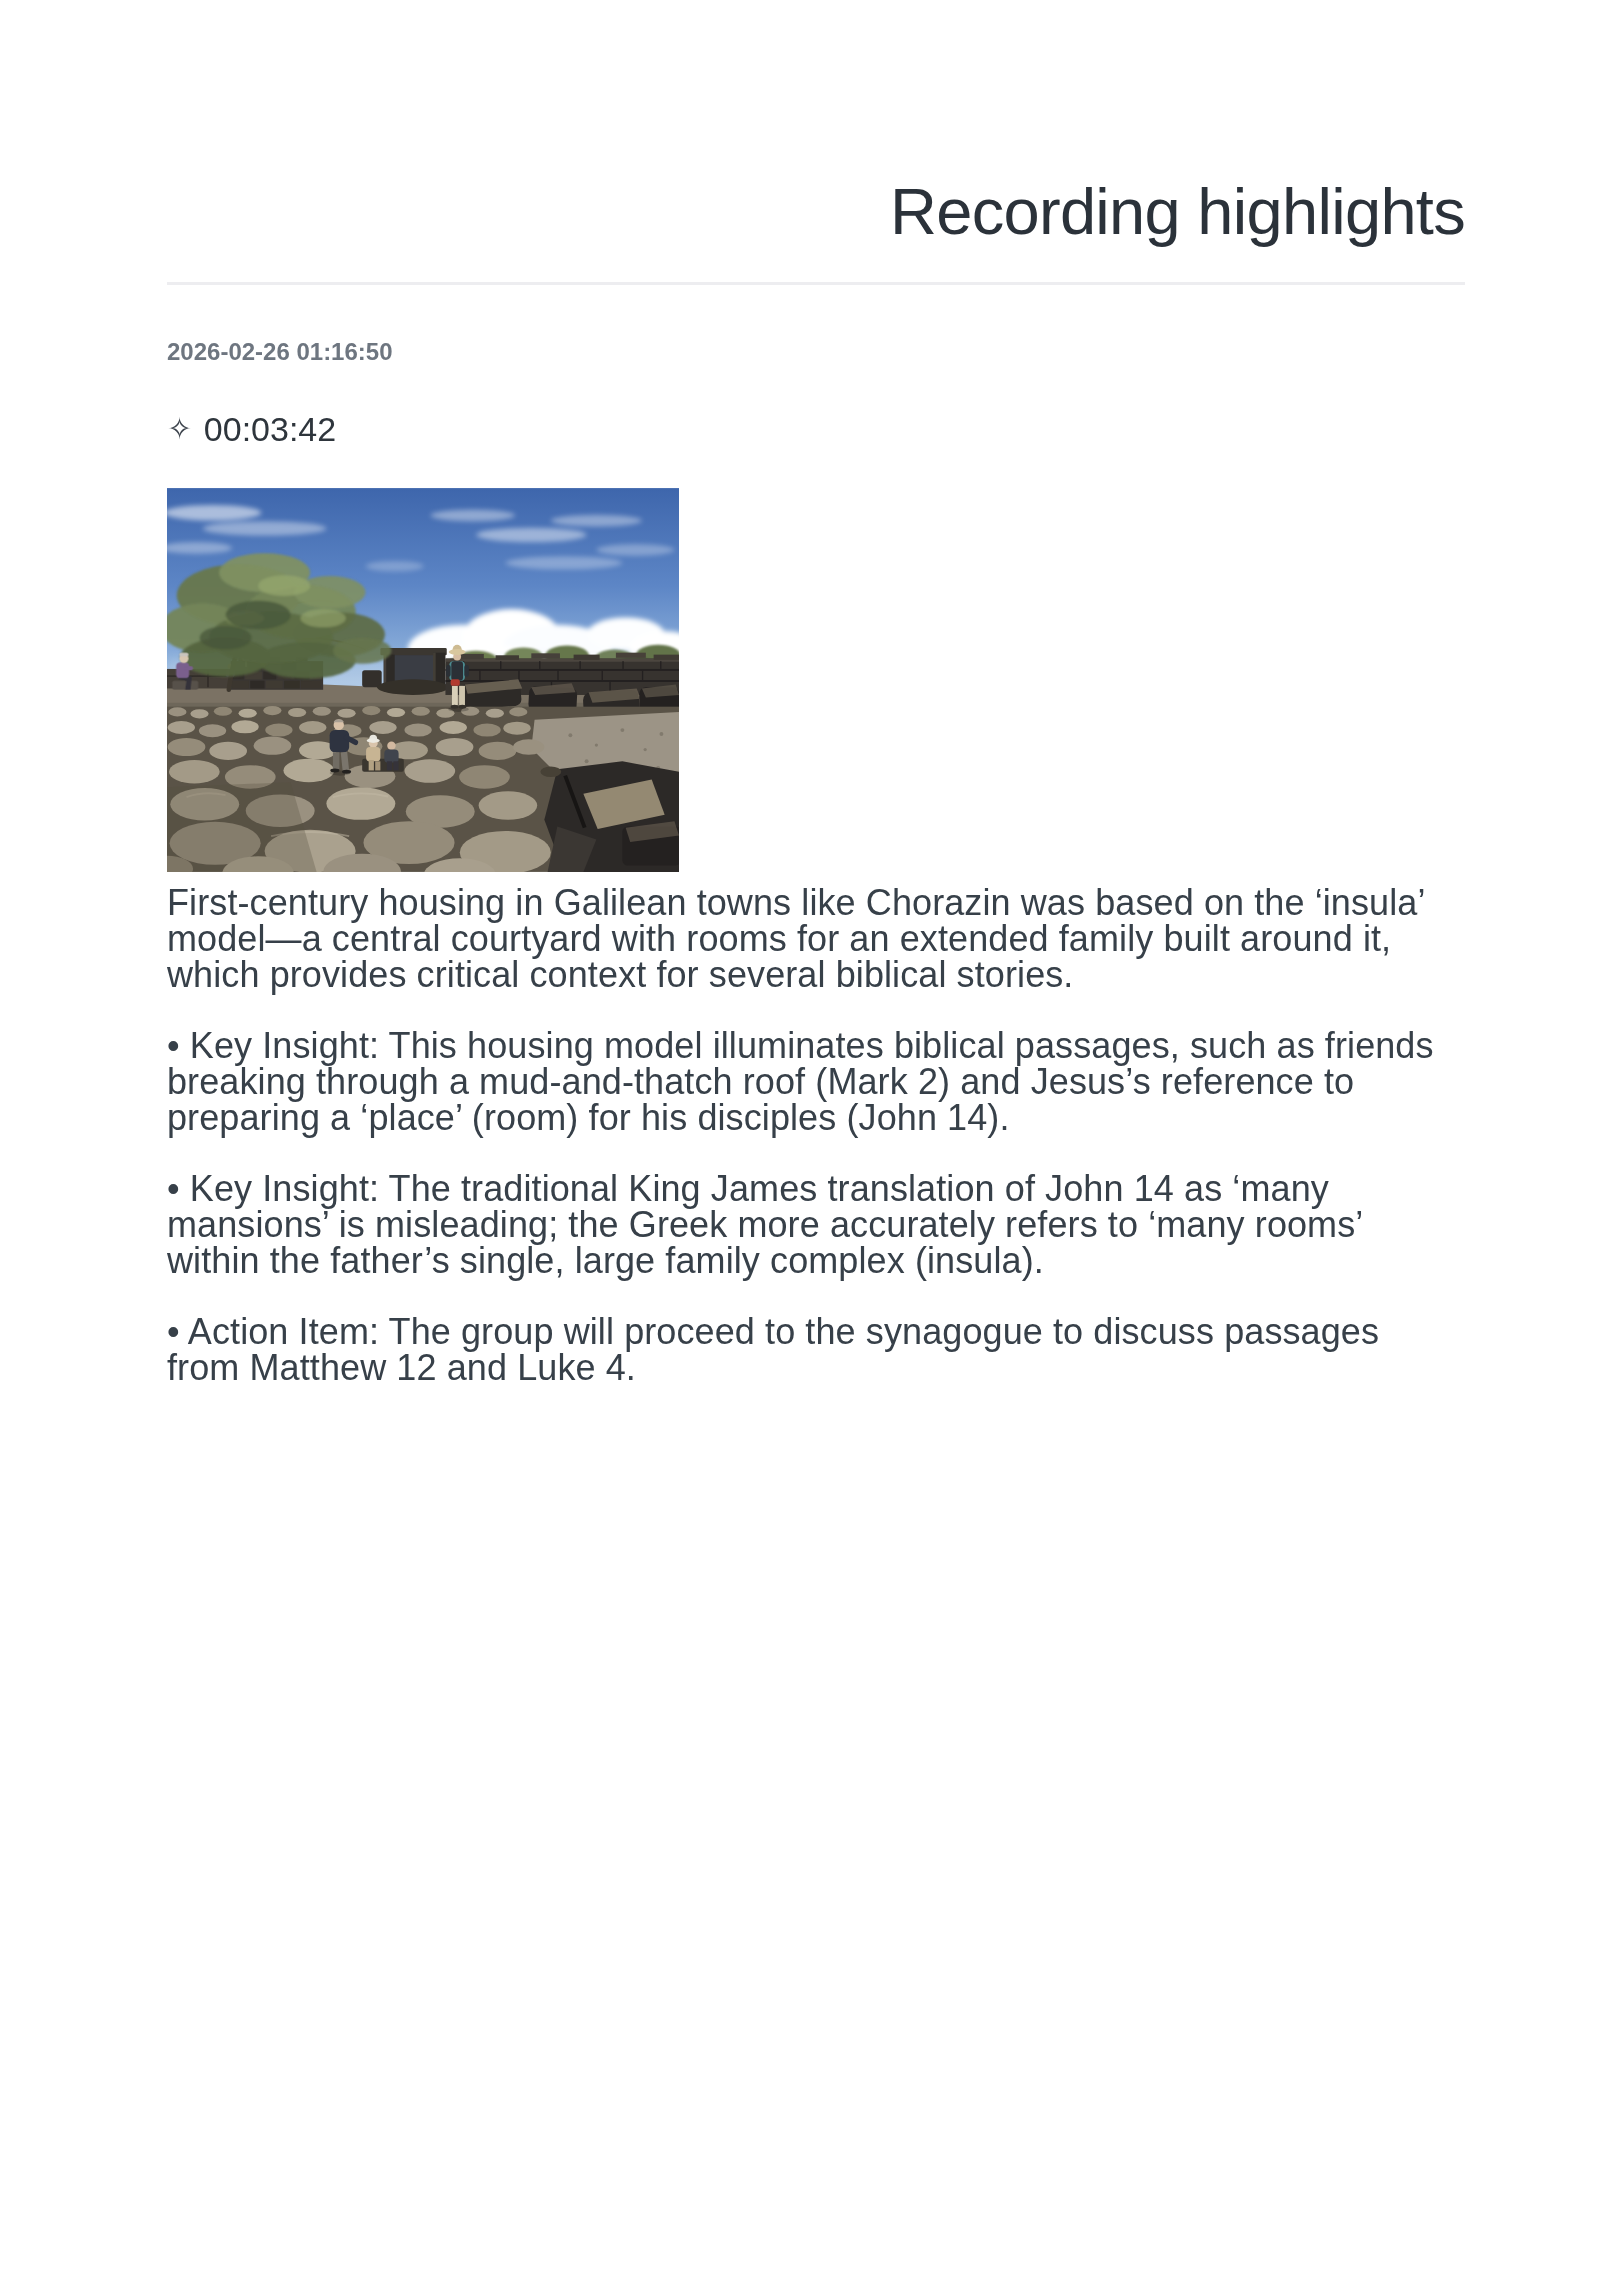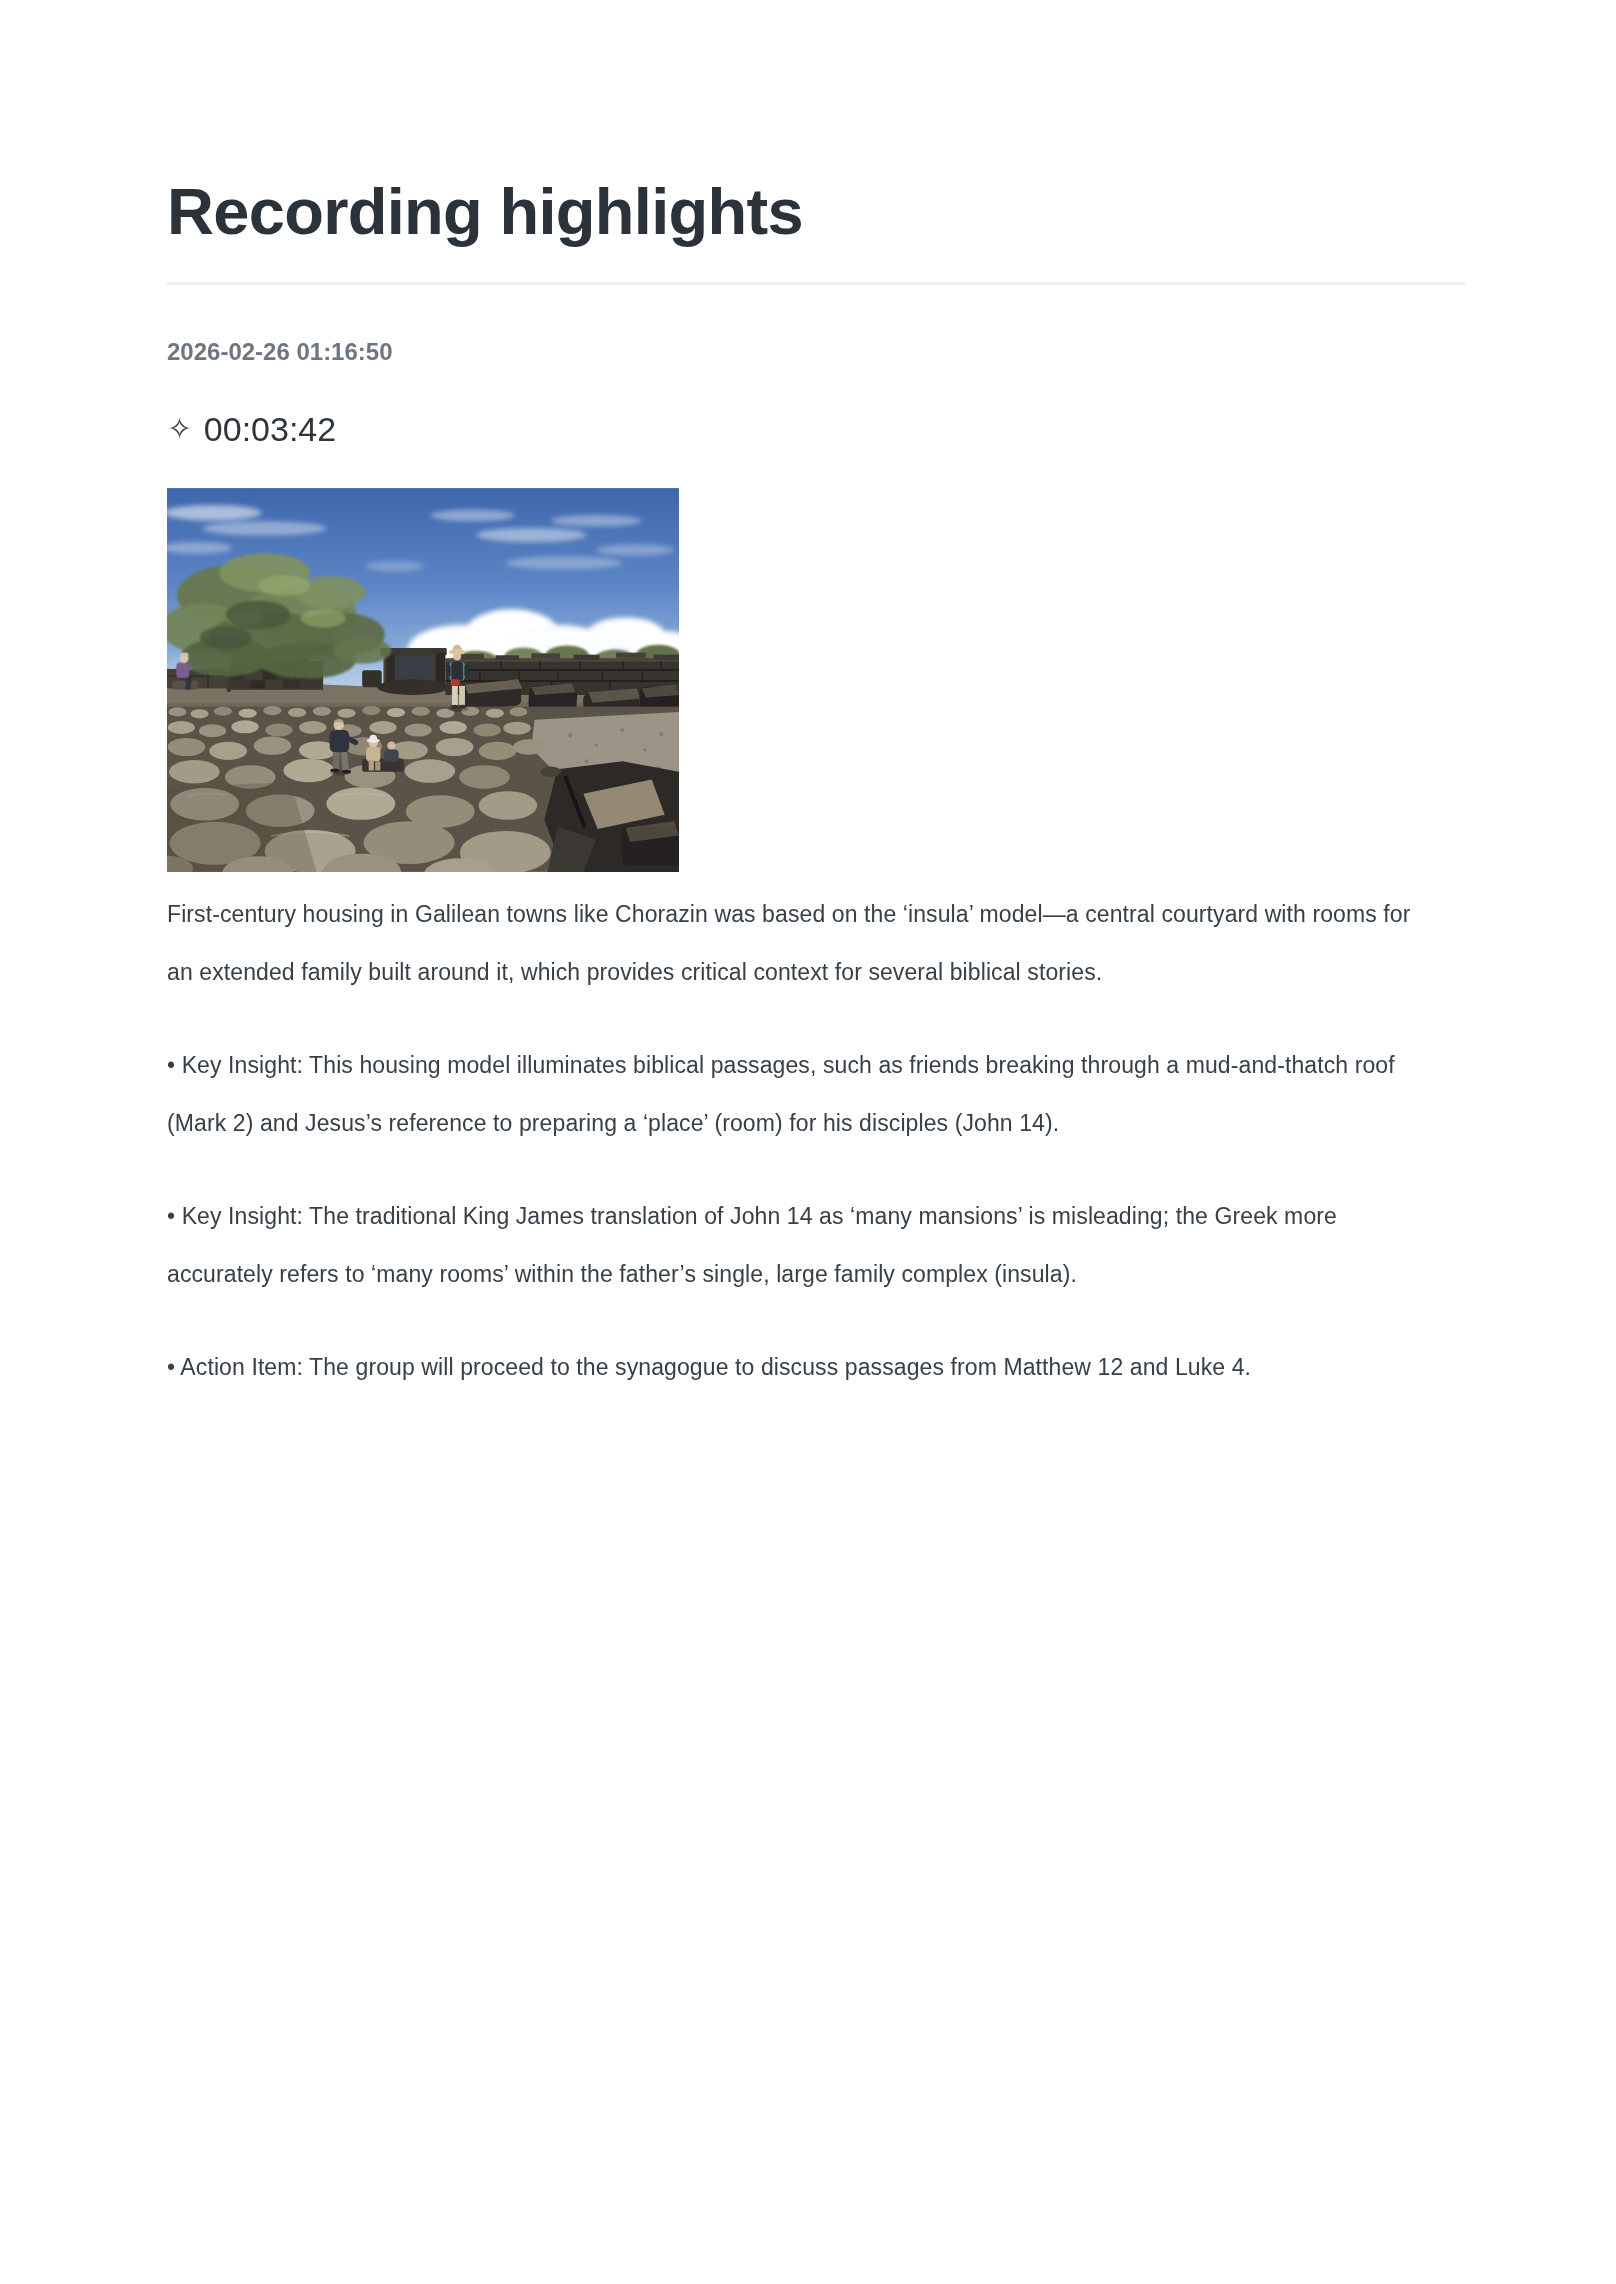--- a/index.html
+++ b/index.html
@@ -1,30 +1,30 @@
 <!DOCTYPE html>
 <html style="font-size:10.4px"><head>
 <meta charset="utf-8">
 <style>
   * { box-sizing: border-box; margin: 0; padding: 0; }
   html, body { width: 1617px; height: 2284px; background: #ffffff; overflow: hidden; }
   body { font-family: "Liberation Sans", "DejaVu Sans", sans-serif; }
   .page { padding: 171px 152px 78px 167px; }
   h1.title {
-    font-size: 65px; line-height: 81px; font-weight: 700;
-    color: #2b323a; letter-spacing: -0.7px;
+    font-size: 65px; line-height: 81px; font-weight: 400;
+    color: #2b323a; letter-spacing: -0.7px; text-align: right;
   }
   hr.rule { height: 2.6px; background: #ededf0; border: 0; margin: 30px 0 0 0; }
   .date { margin-top: 48px; font-size: 24px; line-height: 38px; font-weight: 700; color: #6e7680; }
   .duration { margin-top: 36px; font-size: 34px; line-height: 44px; color: #2e353c; display: flex; align-items: center; gap: 11.7px; }
   .sparkle { font-size: 30px; line-height: 1; color: #3c434c; position: relative; top: 0.7px; }
   figure.photo { margin: 37px 0 13px 0; width: 512px; height: 384px; overflow: hidden; }
   figure.photo svg { display: block; }
   p.body-text {
-    margin: 0 0 35px 0; font-size: 23px; line-height: 58px;
+    margin: 0 0 35px 0; font-size: 36px; line-height: 36px;
     color: #374049; max-width: 1270px; letter-spacing: 0.1px;
   }
 </style>
 </head>
 <body>
 
 <main class="page">
 
   <h1 class="title">Recording highlights</h1>
   <hr class="rule">

